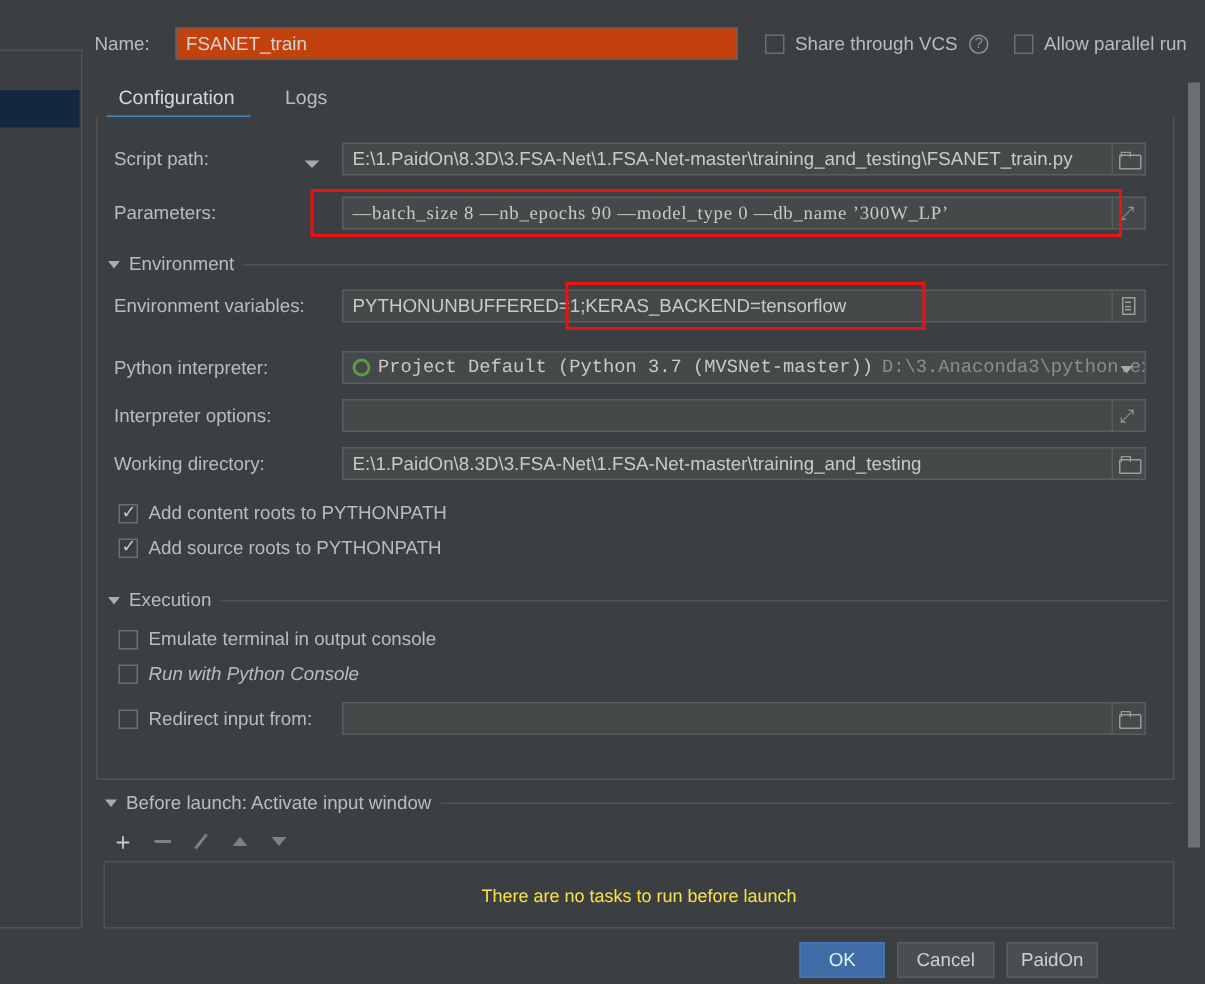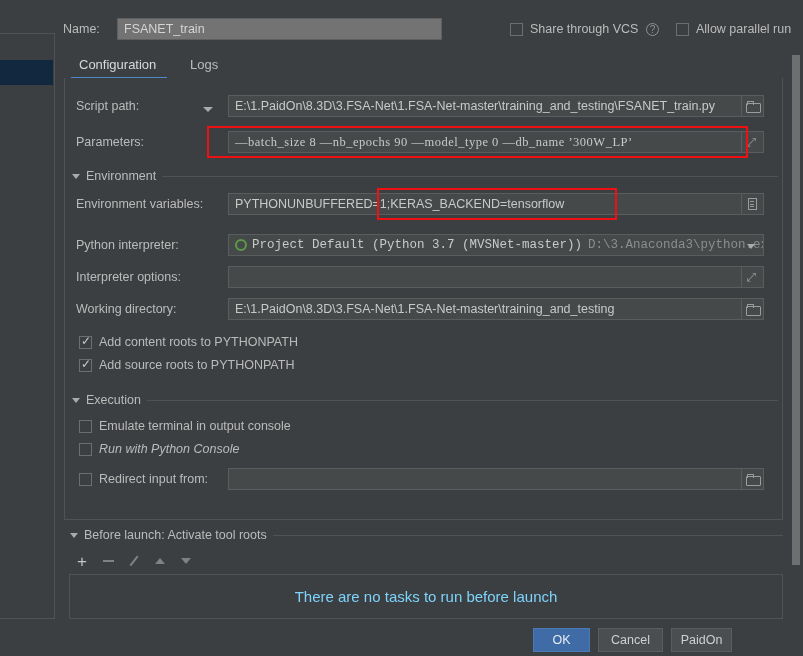--- a/index.html
+++ b/index.html
@@ -28,22 +28,22 @@
     background: #12283f;
   }
 
   
   .name-label {
     position: absolute; left: 63px; top: 22px;
     font-size: 12.5px; color: #bbbbbb;
   }
   .name-input {
     position: absolute; left: 117px; top: 18px;
-    width: 325px; height: 22px;
-    background: #737373;
+    width: 375px; height: 22px;
+    background: #c2410c;
     border: 1px solid #5e6060;
     color: #d4d4d4;
     font-family: "Liberation Sans", sans-serif;
     font-size: 12.5px;
     padding: 0 6px;
     outline: none;
   }
 
   .cb-row { position: absolute; display: flex; align-items: center; gap: 7px; }
   .checkbox {
@@ -214,21 +214,21 @@
     border-left: 5px solid transparent; border-right: 5px solid transparent;
     border-top: 6px solid #7e8283;
   }
   .bl-box {
     position: absolute; left: 69px; top: 574px;
     width: 714px; height: 45px;
     border: 1px solid #4f5355;
     background: #3c3f41;
     display: flex; align-items: center; justify-content: center;
   }
-  .bl-empty { font-size: 15px; color: #7dd3fc; }
+  .bl-empty { font-size: 12px; color: #fde047; }
 
   
   .scrollbar-track {
     position: absolute; right: 2px; top: 45px;
     width: 11px; height: 575px;
     background: transparent;
   }
   .scrollbar-thumb {
     position: absolute; left: 2px; top: 10px;
     width: 8px; height: 510px;
@@ -366,21 +366,21 @@
     <span class="checkbox"></span>
     <span class="cb-text">Redirect input from:</span>
   </div>
   <div class="field" style="left:228px; top:468px; width:514px;"></div>
   <div class="icon-btn" style="left:742px; top:468px;">
     <span class="folder-ico"></span>
   </div>
 
   <div class="bl-section">
     <span class="sec-tri"></span>
-    <span class="sec-title">Before launch: Activate tool roots</span>
+    <span class="sec-title">Before launch: Activate input window</span>
     <span class="sec-line"></span>
   </div>
 
   <div class="bl-toolbar">
     <div class="tb-ico" style="left:0px;">
       <span class="plus-ico">+</span>
     </div>
     <div class="tb-ico" style="left:26px;">
       <span class="minus-ico"></span>
     </div>

